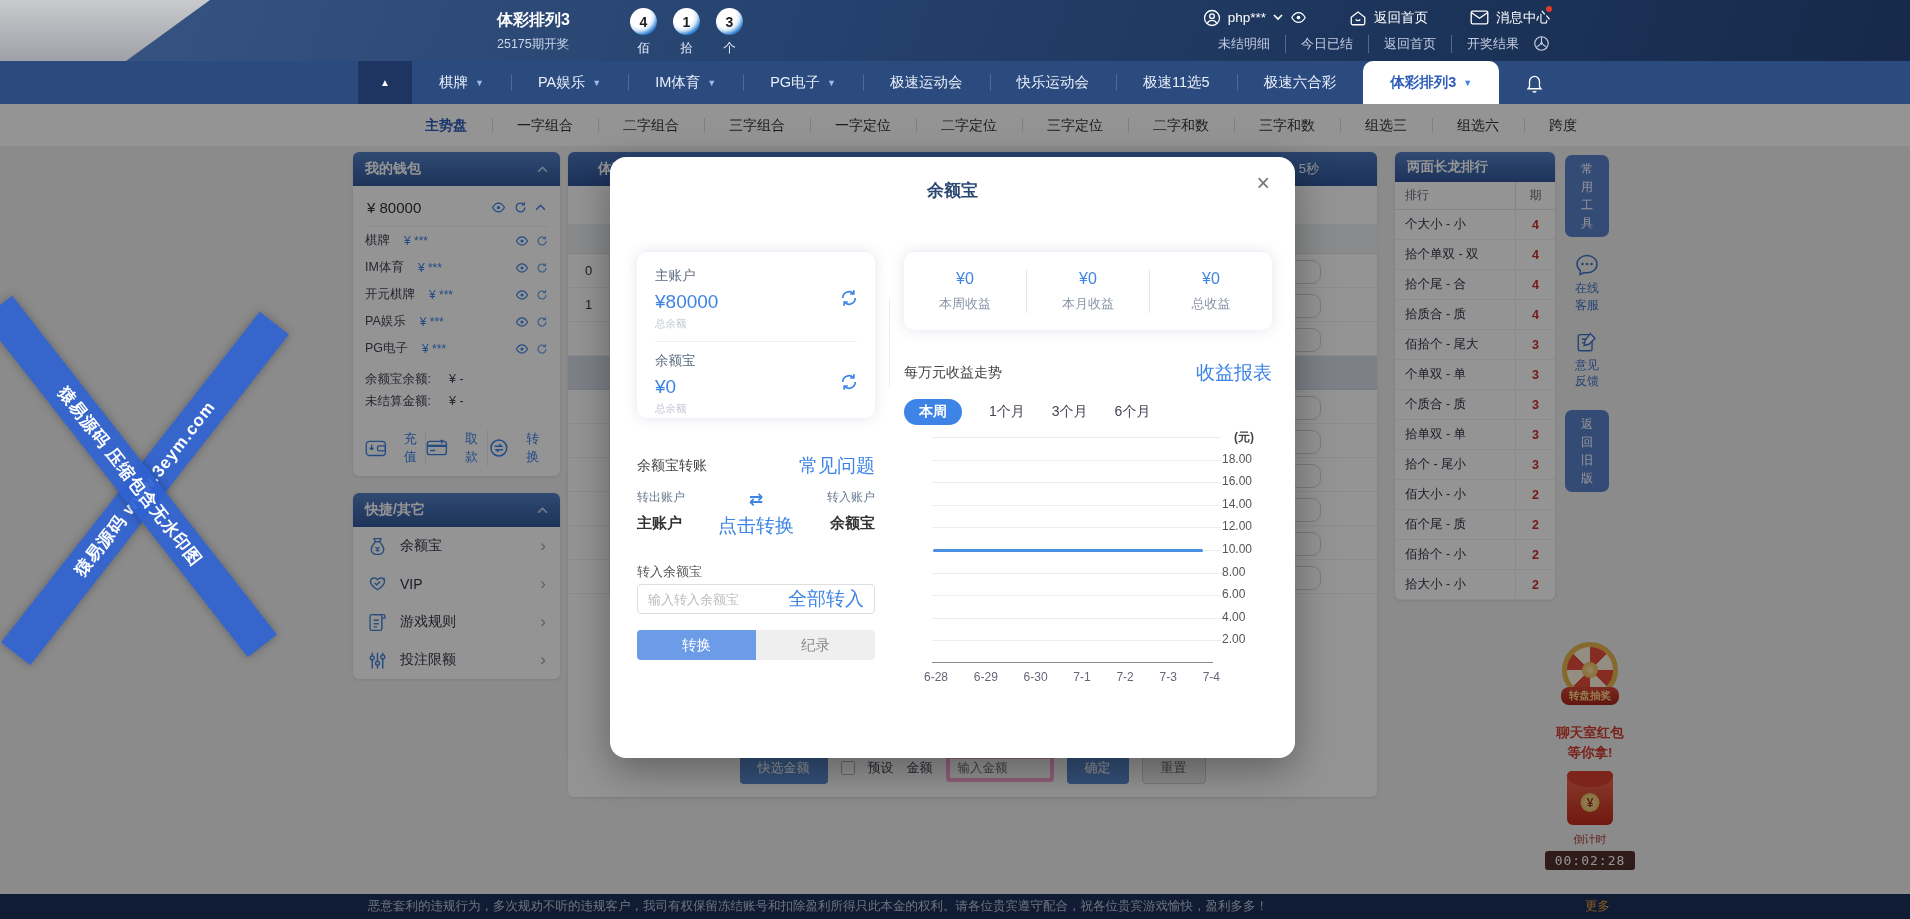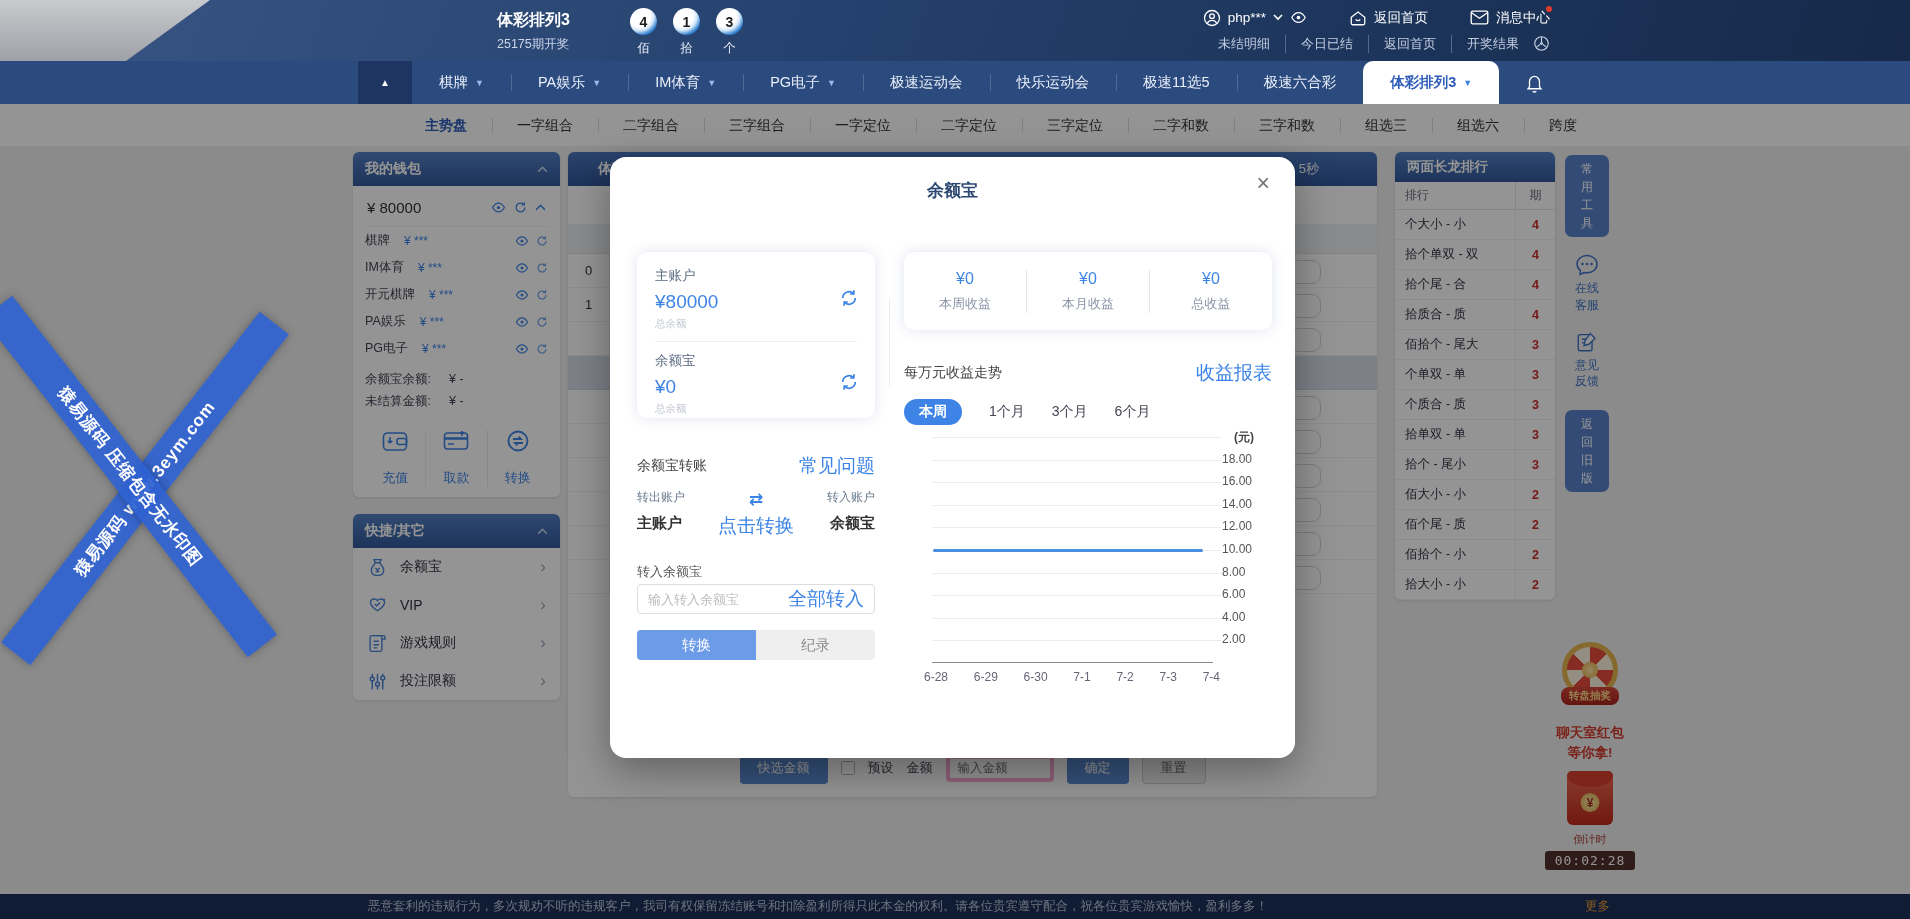--- a/index.html
+++ b/index.html
@@ -52,21 +52,21 @@
   .panel-hd .chev { margin-left:auto; color:#cdd9f0; }
   .w-body { padding:8px 12px 10px; }
   .w-balance { display:flex; align-items:center; font-size:15px; color:#333; padding:5px 2px 10px; border-bottom:1px solid #f0f0f0; }
   .w-ic { display:flex; align-items:center; gap:8px; margin-left:auto; color:#3d84e6; }
   .w-acct { display:flex; align-items:center; height:27px; font-size:12.5px; color:#445; }
   .w-acct .val { color:#3d84e6; margin-left:14px; font-size:12px; }
   .w-acct .w-ic { gap:7px; }
   .w-sum { display:flex; align-items:center; height:22px; font-size:12.5px; color:#445; }
   .w-sum .val { margin-left:18px; }
   .w-actions { display:flex; margin-top:12px; padding-top:6px; }
-  .w-action { flex:1; display:flex; flex-direction:column; align-items:center; gap:17px; color:#3d84e6; font-size:13px; }
+  .w-action { flex:1; display:flex; flex-direction:row; align-items:center; gap:17px; color:#3d84e6; font-size:13px; }
   .w-action + .w-action { border-left:1px solid #ececec; }
   .sc-item { display:flex; align-items:center; height:38px; padding:0 14px; font-size:14px; color:#334; }
   .sc-item .ic { color:#4a86d8; margin-right:12px; display:flex; }
   .sc-item .arrow { margin-left:auto; color:#9aa5b5; font-size:17px; }
   .orders-empty { height:102px; display:flex; flex-direction:column; align-items:center; justify-content:center; gap:7px; color:#aab3c2; font-size:12.5px; }
 
   
   .bet-table { position:absolute; left:568px; top:152px; width:809px; height:645px; background:#fff; border-radius:6px; overflow:hidden; box-shadow:0 1px 3px rgba(0,0,0,.10); }
   .bt-header { height:34px; background:linear-gradient(180deg,#4a76bc,#31569a); display:flex; align-items:center; color:#fff; padding:0 30px; }
   .bt-title { font-size:14px; font-weight:bold; }

